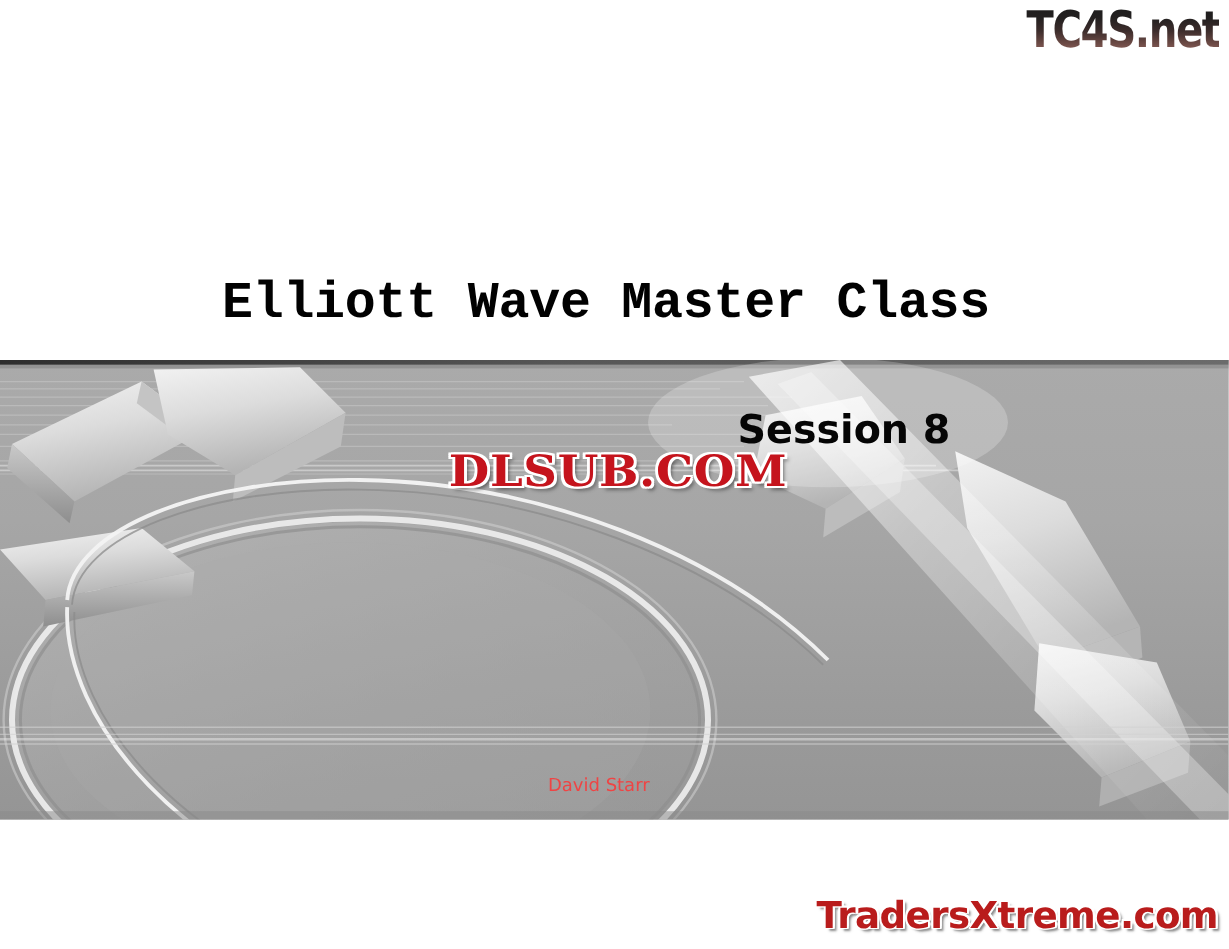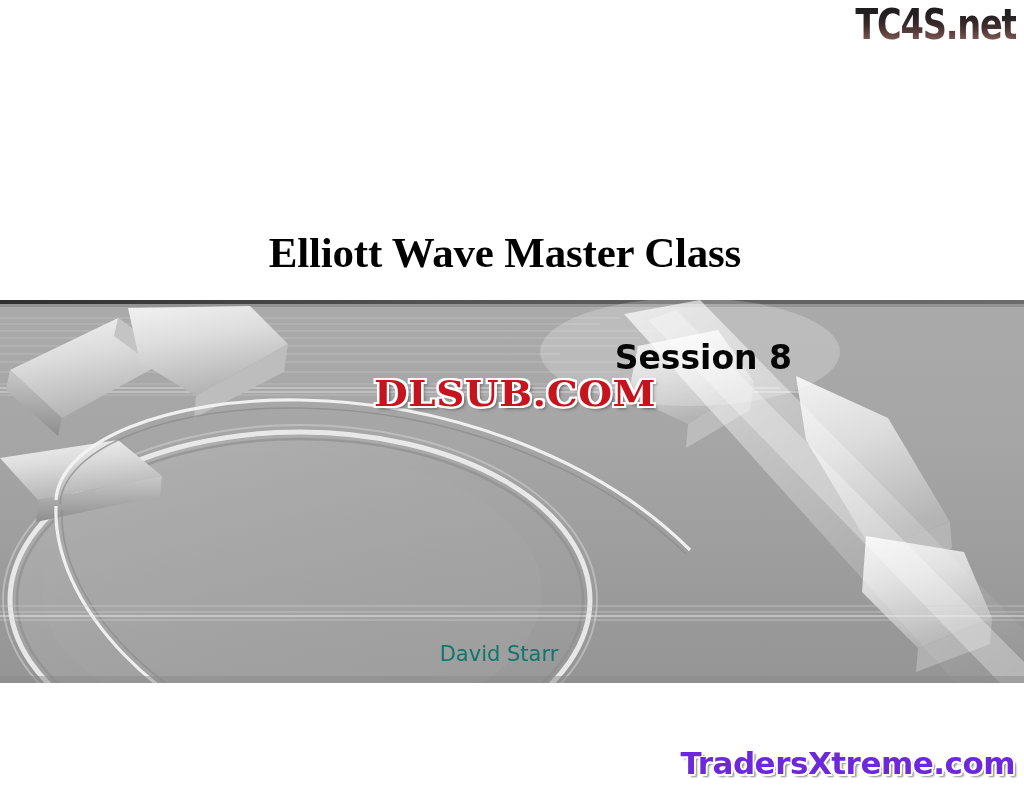--- a/index.html
+++ b/index.html
@@ -49,21 +49,21 @@
 
   
   #slide-title {
     position: absolute;
     left: 0;
     top: 228px;
     width: 1024px;
     text-align: center;
     padding-right: 14px;
     box-sizing: border-box;
-    font-family: Liberation Serif, serif;
+    font-family: Liberation Mono, monospace;
     font-weight: bold;
     font-size: 43px;
     line-height: 50px;
     color: #010101;
     letter-spacing: -0.2px;
     white-space: nowrap;
   }
 
   
   #image-band {
@@ -139,37 +139,37 @@
   
   #presenter-name {
     position: absolute;
     left: 0;
     top: 643px;
     width: 1024px;
     text-align: center;
     padding-right: 26px;
     box-sizing: border-box;
     font-family: "DejaVu Sans", "Liberation Sans", sans-serif;
-    font-size: 21px;
+    font-size: 15px;
     line-height: 22px;
-    color: #0f766e;
+    color: #ef4444;
     white-space: nowrap;
   }
 
   
   #tradersxtreme-logo {
     position: absolute;
     right: 9px;
     top: 744px;
     font-family: "DejaVu Sans", "Liberation Sans", sans-serif;
     font-weight: bold;
     font-size: 31px;
     line-height: 38px;
     letter-spacing: -0.5px;
-    color: #6d28d9;
+    color: #b91c1c;
     white-space: nowrap;
     text-shadow:
        1.5px 0 0 #ffffff, -1.5px 0 0 #ffffff,
        0 1.5px 0 #ffffff, 0 -1.5px 0 #ffffff,
        1.5px 1.5px 0 #ffffff, -1.5px 1.5px 0 #ffffff,
        1.5px -1.5px 0 #ffffff, -1.5px -1.5px 0 #ffffff,
        3px 3px 2px rgba(60,60,60,0.6);
   }
 </style>
 </head>

